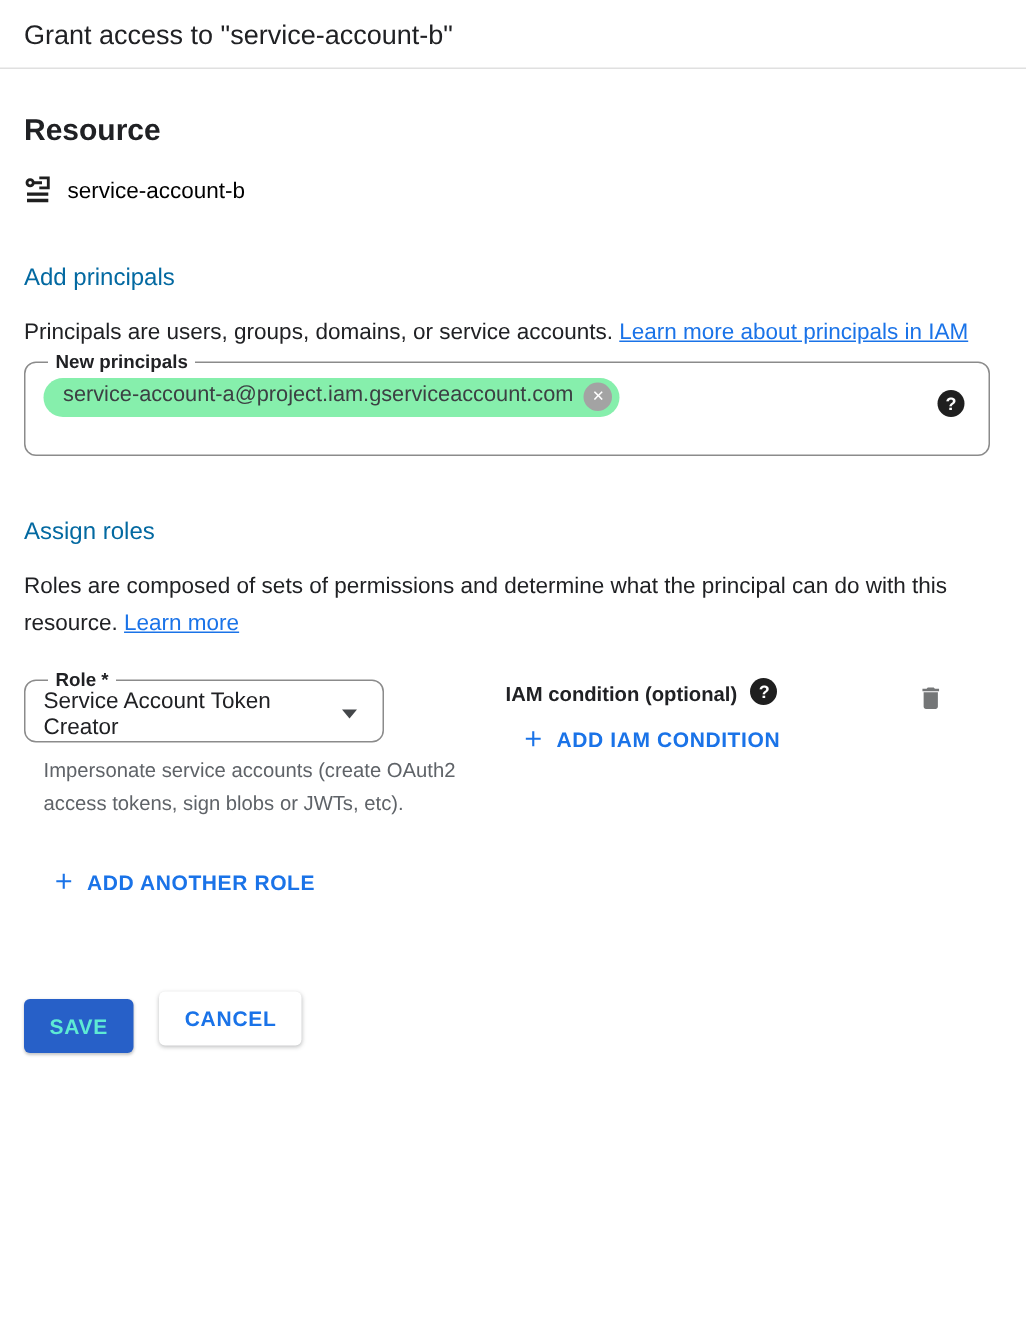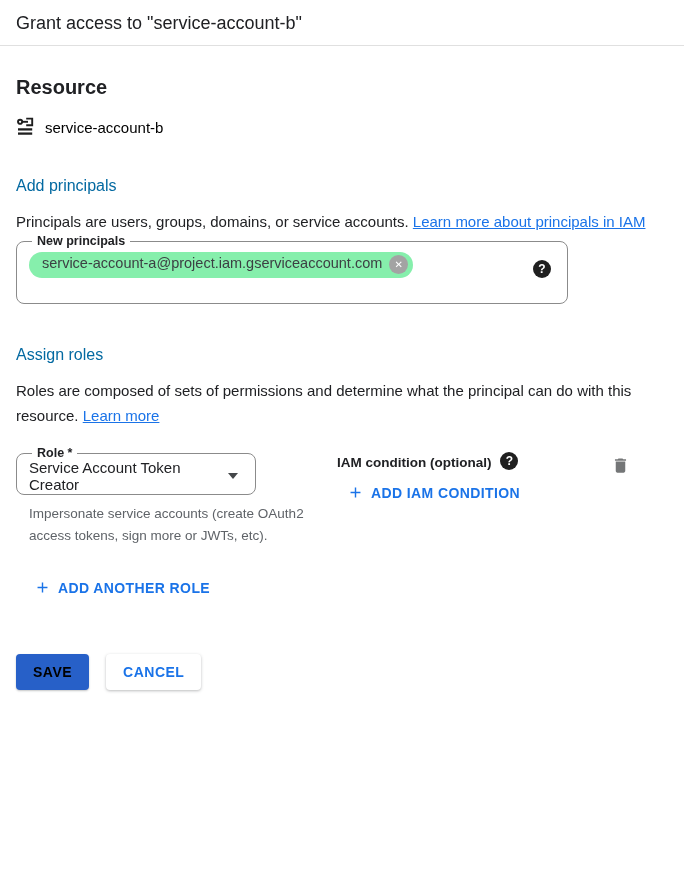--- a/index.html
+++ b/index.html
@@ -46,21 +46,21 @@
     padding: 0 5px;
     margin-left: 3px;
     font-size: 12.5px;
     font-weight: 700;
     color: #202124;
     line-height: 14px;
   }
 
   .principals-field {
     margin-top: 16px;
-    width: 552px;
+    width: 644px;
     height: 70px;
     position: relative;
     cursor: text;
   }
   .chip-row { padding-top: 4px; display: flex; align-items: center; }
   .chip {
     display: inline-flex; align-items: flex-start; gap: 7px;
     background: #86efac; border-radius: 14px;
     padding: 3px 5px 3px 13px; height: 26px;
     font-size: 14.5px; color: #3c4043; white-space: nowrap;
@@ -126,22 +126,22 @@
 
   
   .footer { margin-top: 54px; display: flex; align-items: center; gap: 17px; }
   .btn {
     height: 36px; border-radius: 4px; font-size: 14px; font-weight: 700;
     letter-spacing: 0.5px; cursor: pointer;
     font-family: "Liberation Sans", "DejaVu Sans", sans-serif;
     display: inline-flex; align-items: center; justify-content: center;
   }
   .btn-primary {
-    background: #2760c8; color: #000000; border: none;
-    padding: 0 17px; box-shadow: 0 1px 2px rgba(60,64,67,.3);
+    background: #2760c8; color: #5eead4; border: none;
+    padding: 0 17px; box-shadow: 0 1px 2px rgba(60,64,67,.3); margin-top: 11px;
   }
   .btn-secondary {
     background: #ffffff; color: #1a73e8; border: none;
     padding: 0 17px; box-shadow: 0 1px 3px rgba(60,64,67,.35);
   }
 </style>
 </head>
 <body>
 
 <div class="dialog">
@@ -191,21 +191,21 @@
     <div class="role-row">
 
       <div class="role-col">
         <fieldset class="outlined role-select">
           <legend><span>Role *</span></legend>
           <div class="role-select-inner">
             <span class="role-value">Service Account Token Creator</span>
             <span class="select-arrow"></span>
           </div>
         </fieldset>
-        <p class="role-helper">Impersonate service accounts (create OAuth2 access tokens, sign more or JWTs, etc).</p>
+        <p class="role-helper">Impersonate service accounts (create OAuth2 access tokens, sign blobs or JWTs, etc).</p>
       </div>
 
       <div class="cond-col">
         <div class="cond-label-row">
           <span class="cond-label">IAM condition (optional)</span>
           <span class="help-icon">?</span>
         </div>
         <button class="text-button add-condition-btn">
           <svg width="17" height="17" viewBox="0 0 24 24">
               <path d="M19 13h-6v6h-2v-6H5v-2h6V5h2v6h6v2z" fill="#1a73e8"></path>

